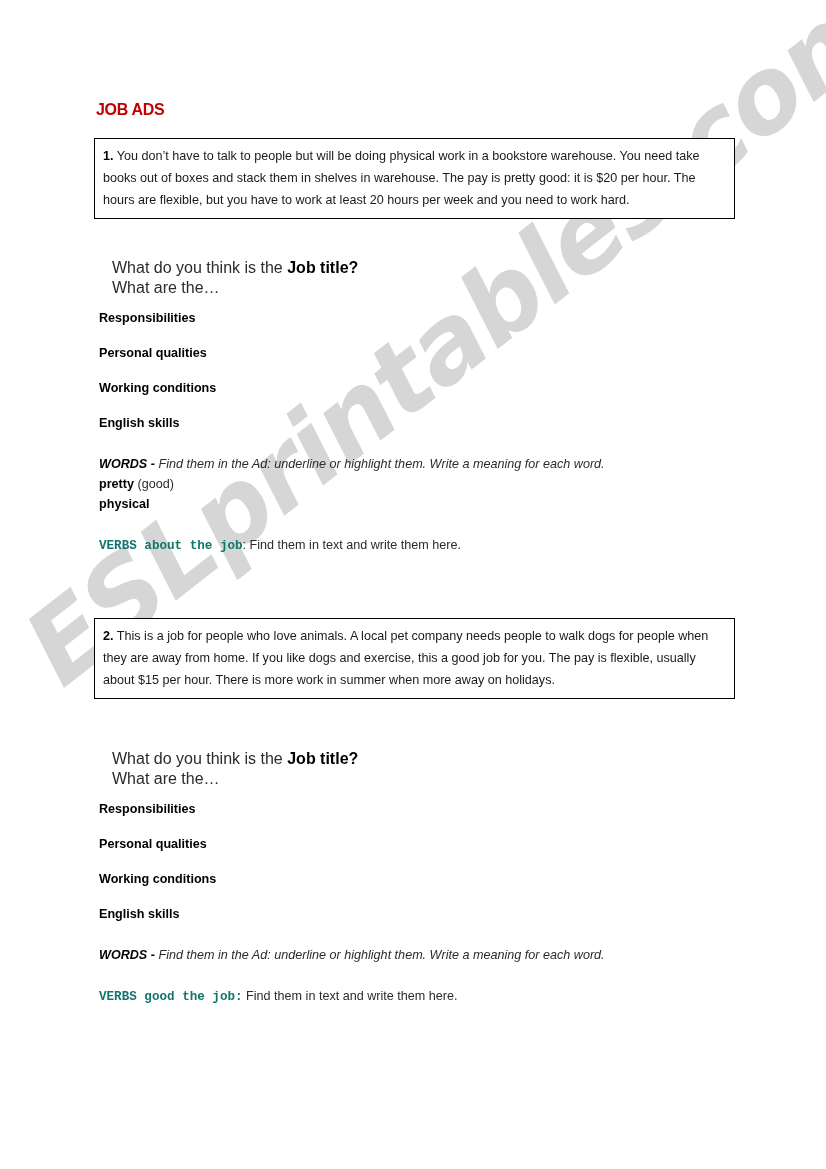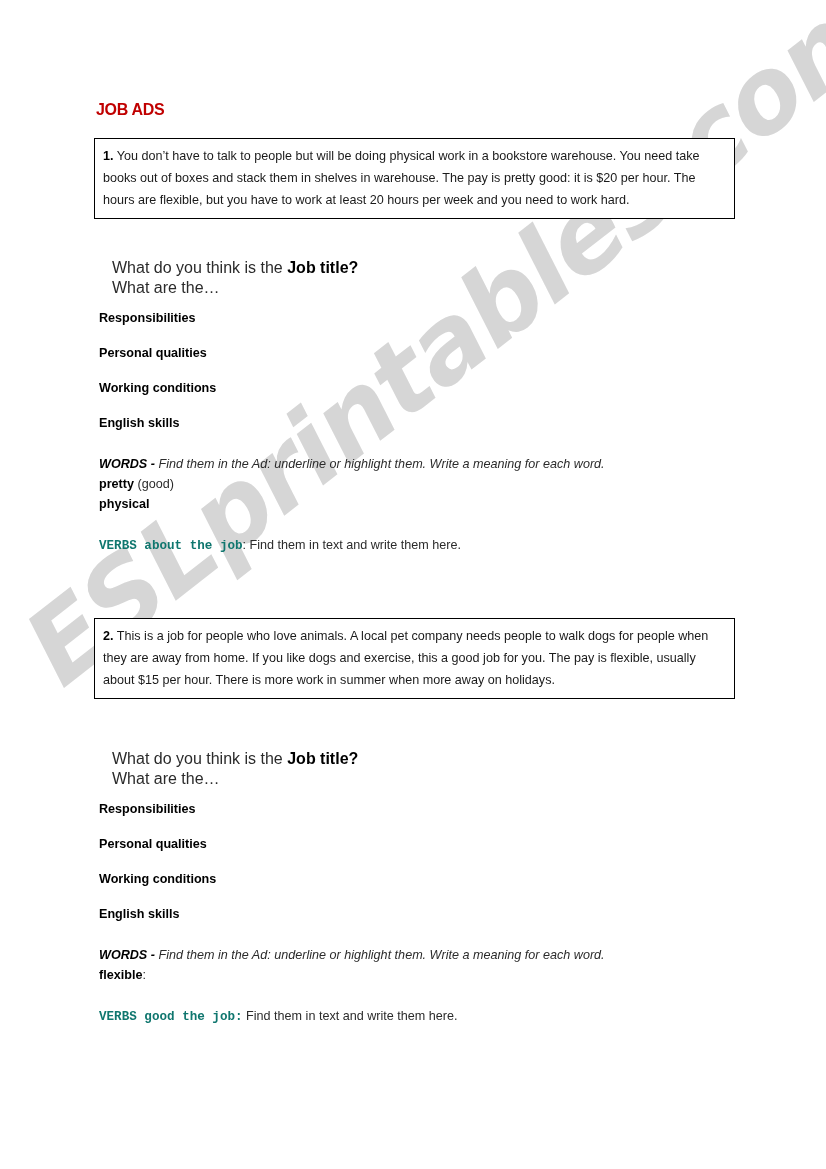--- a/index.html
+++ b/index.html
@@ -180,18 +180,17 @@
 
   <div class="qblock" style="top:749px;">
     <div class="q-line"><span>What do you think is the </span><span class="b">Job title?</span></div>
     <div class="q-line">What are the…</div>
     <div class="heading-item first">Responsibilities</div>
     <div class="heading-item">Personal qualities</div>
     <div class="heading-item">Working conditions</div>
     <div class="heading-item">English skills</div>
 
     <div class="words-line"><span class="b">WORDS -</span><span> Find them in the Ad: underline or highlight them. Write a meaning for each word.</span></div>
-    <div class="word-item"><span>flexible</span><span class="plain">:</span></div>
 
     <div class="verbs-line"><span class="b">VERBS good the job:</span><span></span><span> Find them in text and write them here.</span></div>
   </div>
 
 </div>
 
 </body></html>

